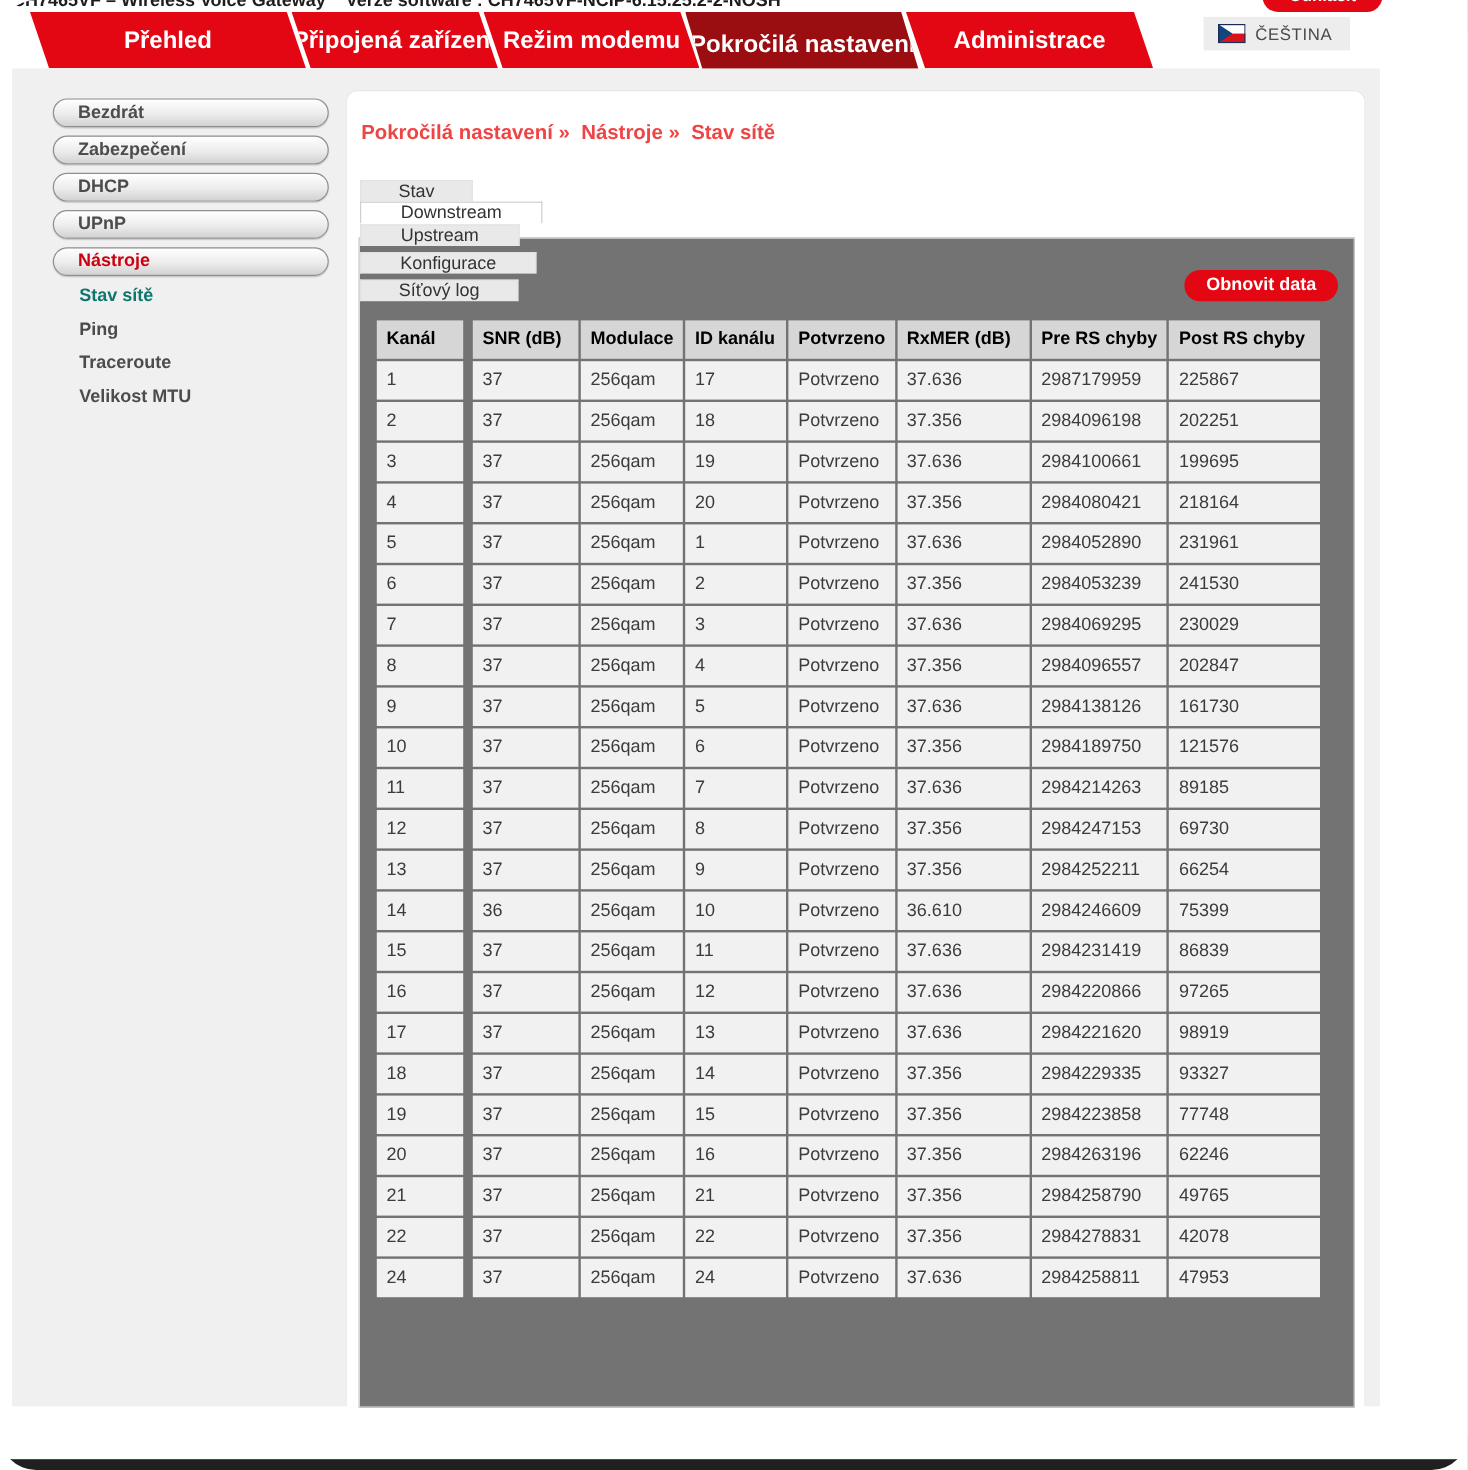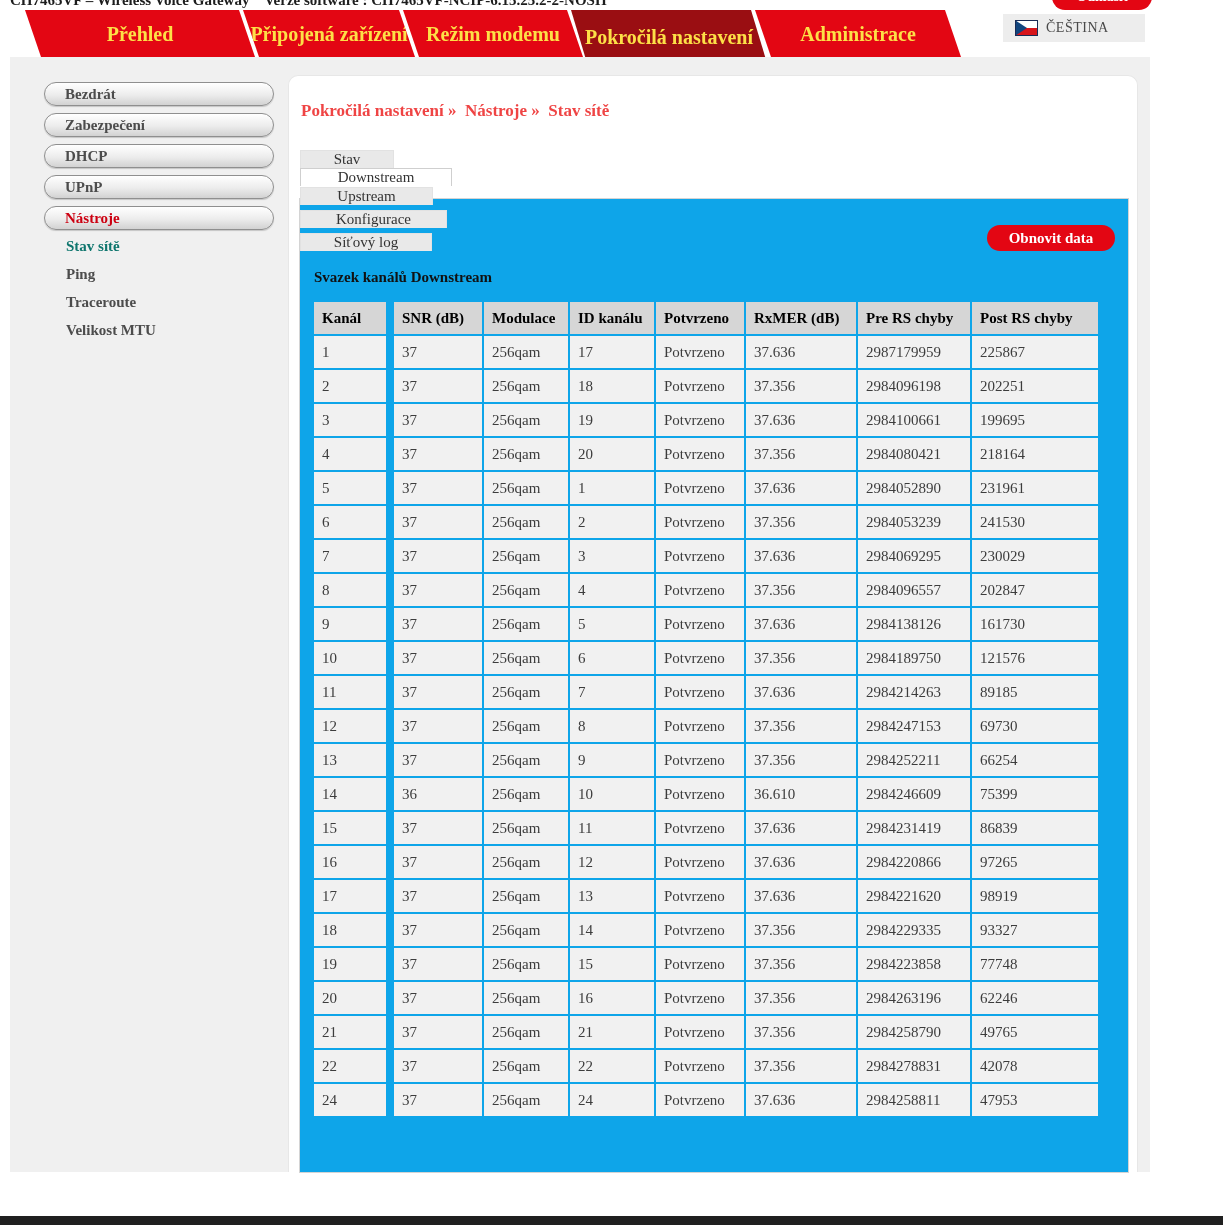--- a/index.html
+++ b/index.html
@@ -1,35 +1,35 @@
 <!DOCTYPE html>
 <html><head>
 <meta charset="utf-8">
 <style>
   html,body{margin:0;padding:0;background:#fff;}
   .screen{position:relative;width:1223px;height:1225px;overflow:hidden;background:#fff;
-          font-family:Liberation Serif, serif;}
+          font-family:Liberation Sans, sans-serif;border-radius:30px;}
 
   
   .titlebar{position:absolute;top:-8px;left:10px;font-size:15px;font-weight:bold;color:#1d1d1d;white-space:pre;}
 
   
   .logout-btn{position:absolute;top:-17px;left:1052px;width:100px;height:27px;background:#e30613;
               border-radius:13px;color:#fff;font-weight:bold;font-size:14px;text-align:center;line-height:27px;}
 
   
   .nav{position:absolute;top:10px;left:25px;display:flex;align-items:flex-start;}
-  .nav-tab{height:47px;margin-left:-12px;background:#e30613;color:#fde047;font-weight:bold;font-size:20px;
+  .nav-tab{height:47px;margin-left:-12px;background:#e30613;color:#ffffff;font-weight:bold;font-size:20px;
            line-height:22px;display:flex;align-items:center;justify-content:center;text-align:center;
            clip-path:polygon(0 0,calc(100% - 16px) 0,100% 100%,16px 100%);cursor:pointer;}
   .nav-tab:first-child{margin-left:0;}
   .nav-tab.active{height:53px;background:#9a0e12;}
   .n0{width:230px}.n1{width:172px}.n2{width:180px}.n3{width:196px}.n4{width:206px}
 
-  .lang-box{position:absolute;top:14px;left:1003px;width:142px;height:28px;background:#ededed;
+  .lang-box{position:absolute;top:14px;left:1003px;width:122px;height:28px;background:#ededed;
             display:flex;align-items:center;gap:8px;padding-left:12px;box-sizing:border-box;}
   .lang-label{font-size:14px;color:#4a4a4a;letter-spacing:.5px;}
 
   
   .content{position:absolute;top:57px;left:10px;width:1140px;height:1115px;background:#f0f0f0;}
 
   
   .sidebar{position:absolute;top:25px;left:0;width:270px;}
   .pill{width:208px;height:22px;margin:0 0 7px 34px;border-radius:12px;border:1px solid #8f8f8f;
         background:linear-gradient(180deg,#ffffff 0%,#ececec 55%,#d2d2d2 100%);
@@ -45,21 +45,21 @@
         border:1px solid #e7e7e7;border-bottom:none;border-radius:10px 10px 0 0;box-sizing:border-box;}
   .breadcrumb{margin:25px 0 0 12px;font-weight:bold;font-size:17px;color:#ef4444;white-space:pre;}
 
   .tabstrip{display:flex;align-items:flex-start;margin:24px 0 0 11px;height:53px;position:relative;z-index:2;flex-direction:column;}
   .tab{height:48px;margin-top:5px;margin-right:6px;background:#e9e9e9;border:1px solid #e2e2e2;border-bottom:none;
        display:flex;align-items:center;justify-content:center;font-size:15px;color:#333;box-sizing:border-box;cursor:pointer;}
   .tab.active{height:57px;margin-top:0;margin-bottom:-4px;background:#fff;border:1px solid #cfcfcf;border-bottom:none;}
   .t0{width:94px}.t1{width:152px}.t2{width:133px}.t3{width:147px}.t4{width:132px}
 
   .panel{position:relative;z-index:1;margin:0 8px 0 10px;height:975px;border:1px solid #d4d4d4;
-         background:#0ea5e9;box-sizing:border-box;}
+         background:#737373;box-sizing:border-box;}
   .btn-row{margin:26px 13px 0 0;text-align:right;}
   .refresh-btn{display:inline-block;width:128px;height:26px;background:#e30613;border-radius:13px;
                color:#fff;font-weight:bold;font-size:15px;text-align:center;line-height:26px;cursor:pointer;}
   .table-title{margin:18px 0 0 14px;font-weight:bold;font-size:15px;color:#111;}
 
   table.chan{margin:14px 0 0 12px;border-collapse:separate;border-spacing:2px;font-size:15px;}
   table.chan th{background:#d6d6d6;color:#000;font-weight:bold;text-align:left;padding:7px 8px;
                 line-height:18px;white-space:nowrap;}
   table.chan td{background:#f1f1f1;color:#3c3c3c;padding:7px 8px;line-height:18px;white-space:nowrap;}
   table.chan th.gap,table.chan td.gap{background:transparent;padding:0;width:4px;}
@@ -122,21 +122,20 @@
         <div class="tab t1 active">Downstream</div>
         <div class="tab t2">Upstream</div>
         <div class="tab t3">Konfigurace</div>
         <div class="tab t4">Síťový log</div>
       </div>
 
       <div class="panel">
         <div class="btn-row">
           <span class="refresh-btn">Obnovit data</span>
         </div>
-        <div class="table-title">Svazek kanálů Downstream</div>
 
         <table class="chan">
           <colgroup>
             <col style="width:72px">
               <col style="width:4px">
               <col style="width:88px">
               <col style="width:84px">
             <col style="width:84px">
               <col style="width:88px">
               <col style="width:110px">

